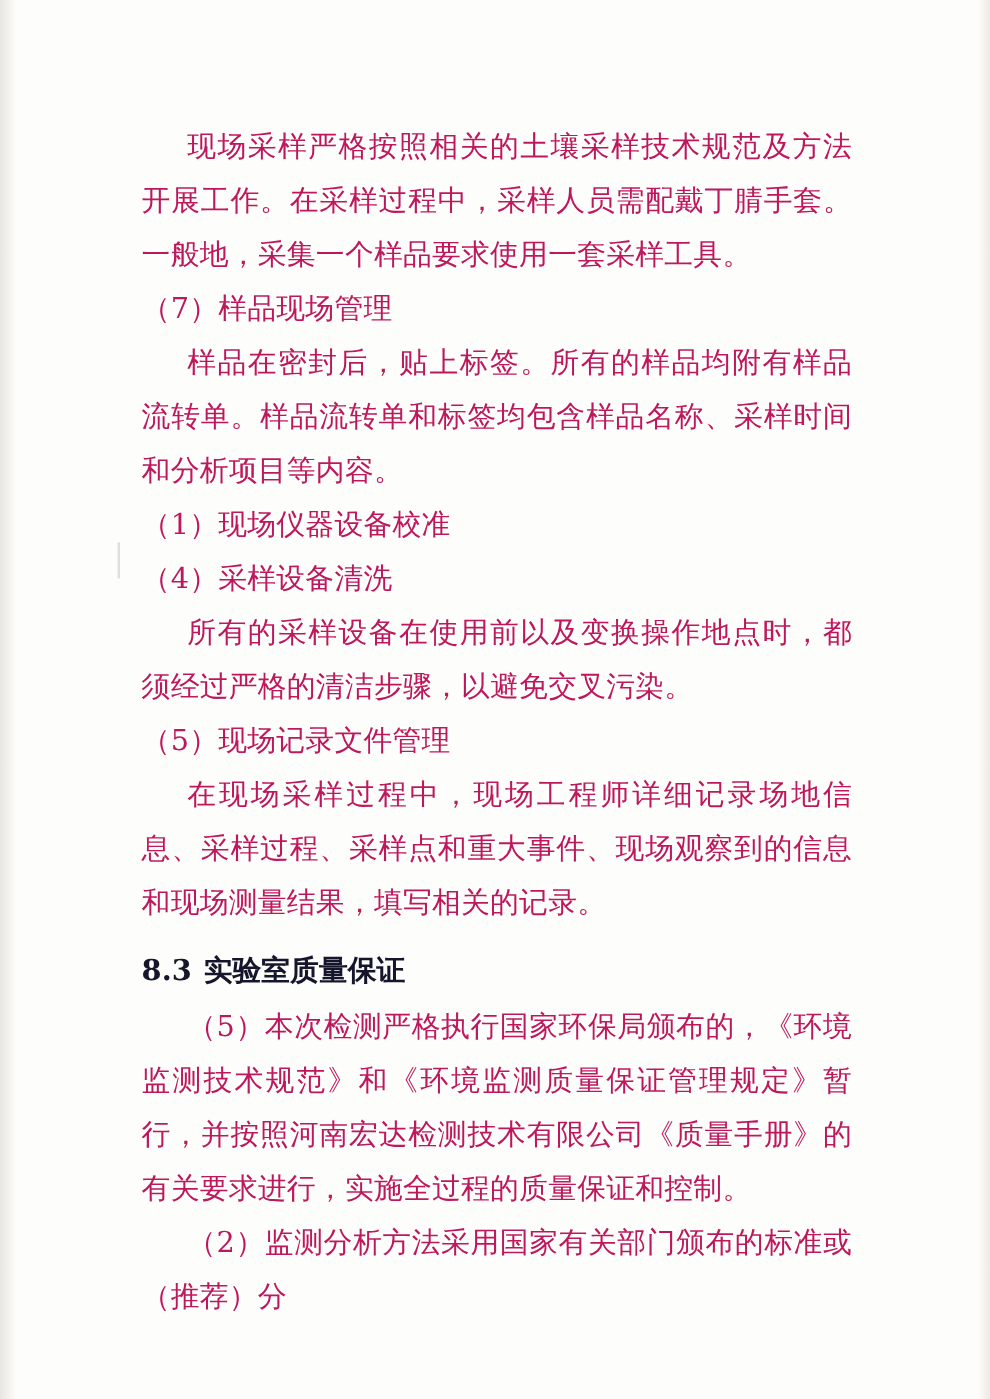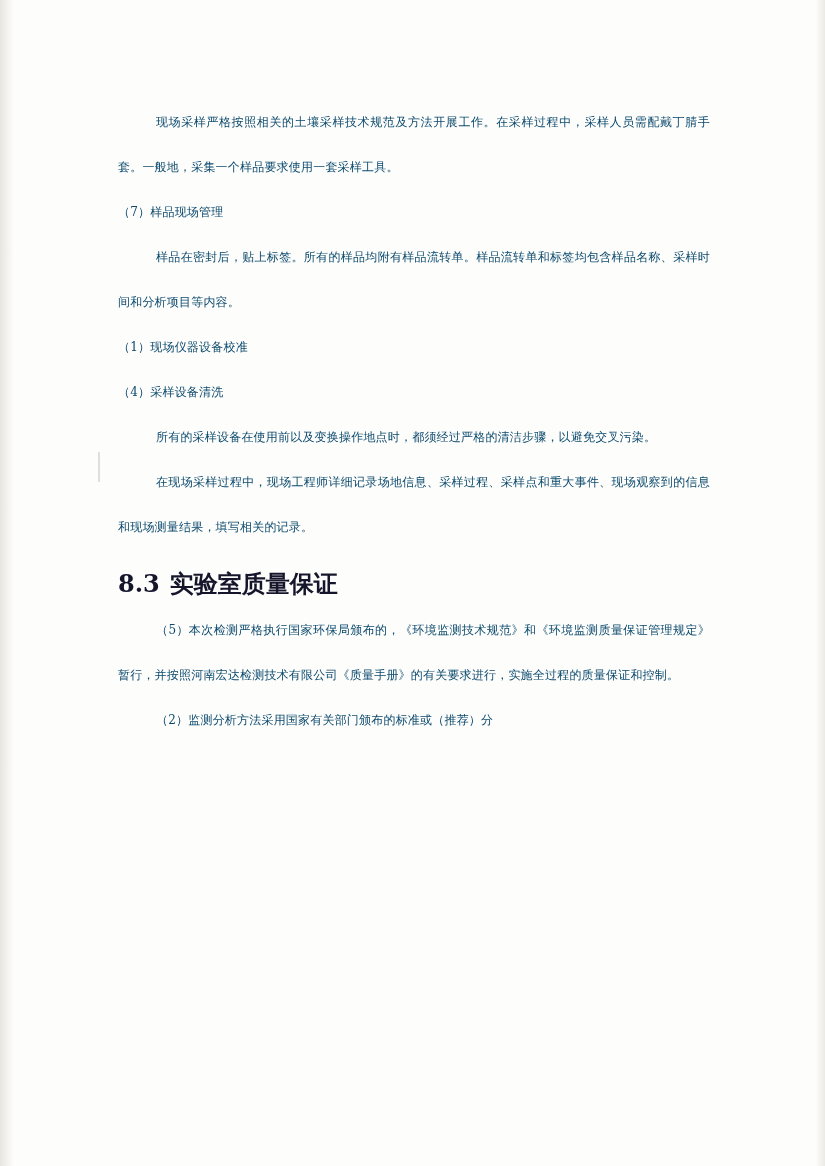--- a/index.html
+++ b/index.html
@@ -37,23 +37,23 @@
     pointer-events: none;
   }
   .content {
     position: absolute;
     left: 118px;
     top: 100px;
     width: 592px;
   }
   p {
     margin: 0;
-    font-size: 12px;
+    font-size: 24px;
     line-height: 45px;
-    color: #0c4a6e;
+    color: #be185d;
     text-align: justify;
     text-justify: inter-ideograph;
     letter-spacing: 0.2px;
   }
   p.indent {
     text-indent: 38px;
   }
   p.noindent {
     text-indent: 0;
   }
@@ -89,20 +89,21 @@
 <div class="page">
   <div class="mark-left"></div>
   <div class="content">
     <div class="blocks">
       <p class="indent">现场采样严格按照相关的土壤采样技术规范及方法开展工作。在采样过程中，采样人员需配戴丁腈手套。一般地，采集一个样品要求使用一套采样工具。</p>
       <p class="noindent">（7）样品现场管理</p>
       <p class="indent">样品在密封后，贴上标签。所有的样品均附有样品流转单。样品流转单和标签均包含样品名称、采样时间和分析项目等内容。</p>
       <p class="noindent">（1）现场仪器设备校准</p>
       <p class="noindent">（4）采样设备清洗</p>
       <p class="indent">所有的采样设备在使用前以及变换操作地点时，都须经过严格的清洁步骤，以避免交叉污染。</p>
+      <p class="noindent">（5）现场记录文件管理</p>
       <p class="indent">在现场采样过程中，现场工程师详细记录场地信息、采样过程、采样点和重大事件、现场观察到的信息和现场测量结果，填写相关的记录。</p>
     </div>
 
     <h2 class="heading">
       <span class="num">8.3</span><span>实验室质量保证</span>
     </h2>
 
     <div class="blocks">
       <p class="indent">（5）本次检测严格执行国家环保局颁布的，《环境监测技术规范》和《环境监测质量保证管理规定》暂行，并按照河南宏达检测技术有限公司《质量手册》的有关要求进行，实施全过程的质量保证和控制。</p>
       <p class="indent">（2）监测分析方法采用国家有关部门颁布的标准或（推荐）分</p>

